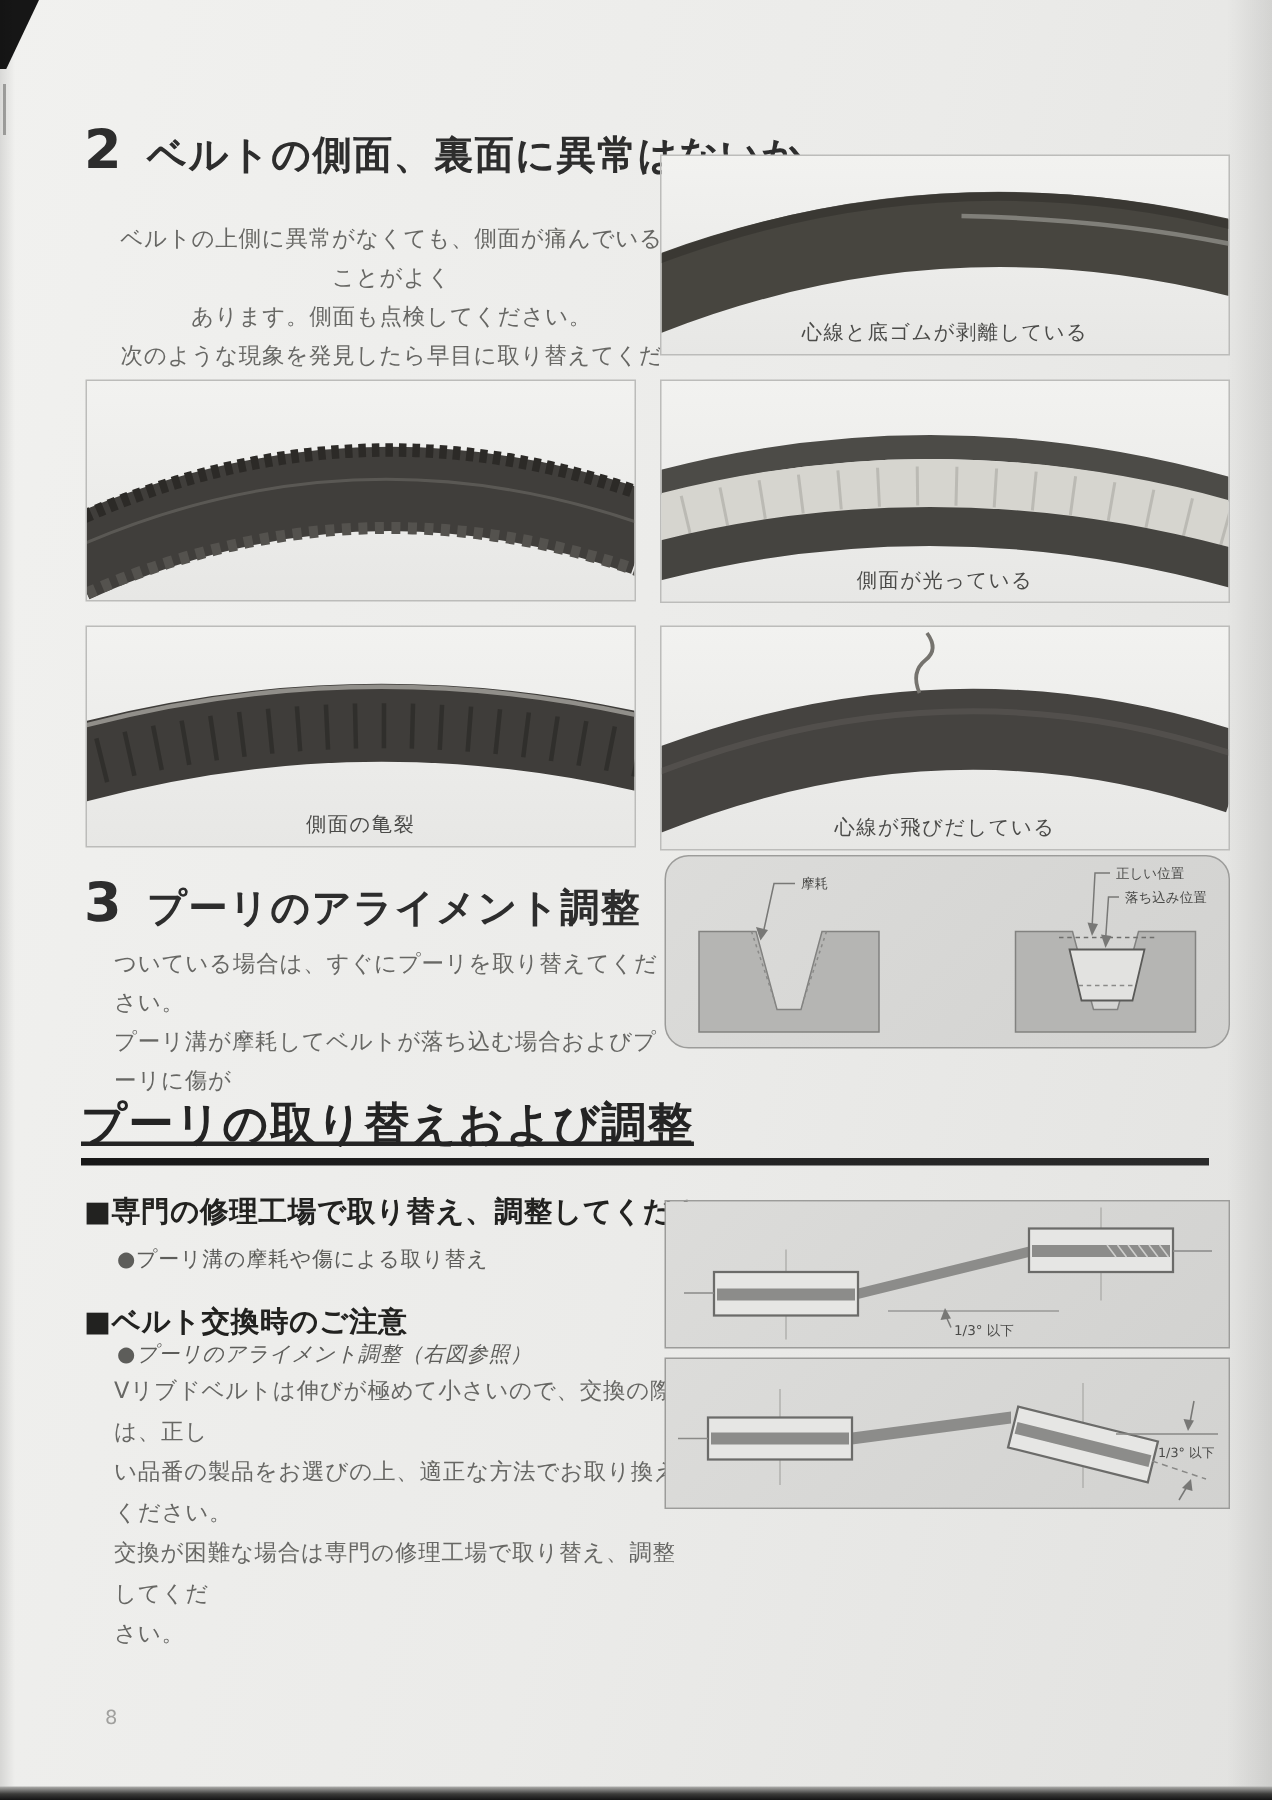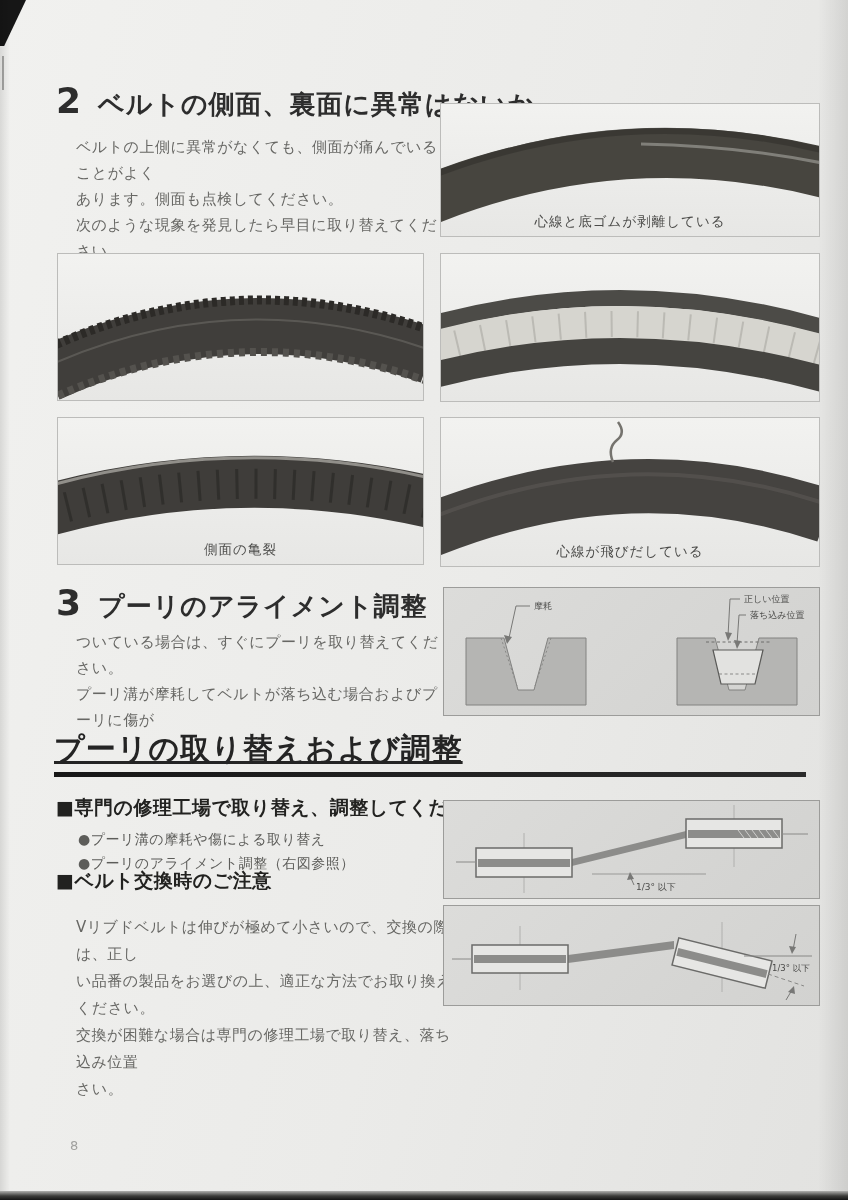--- a/index.html
+++ b/index.html
@@ -52,21 +52,21 @@
 
   <div class="corner-mark"></div>
   <div class="left-tick"></div>
   <div class="left-shade"></div>
   <div class="right-shade"></div>
 
   <div class="sec-heading" style="left:56px;top:86px;">
     <span class="sec-num">2</span>
     <span class="sec-title">ベルトの側面、裏面に異常はないか</span>
   </div>
-  <div class="body-text" style="left:76px;top:134px;width:370px;">
+  <div class="body-text" style="left:76px;top:146px;width:370px;text-align:center;">
     <div>ベルトの上側に異常がなくても、側面が痛んでいることがよく</div>
     <div>あります。側面も点検してください。</div>
     <div>次のような現象を発見したら早目に取り替えてください。</div>
   </div>
 
   <div class="photo" style="left:440px;top:103px;width:378px;height:132px;">
     <svg viewBox="0 0 378 132" preserveAspectRatio="none">
       <path d="M-10,95 Q185,18 388,70" stroke="#47453f" stroke-width="50" fill="none"></path>
       <path d="M200,40 Q300,42 386,60" stroke="#8f8d88" stroke-width="3" fill="none" opacity="0.8"></path>
       <path d="M-10,72 Q185,-4 388,48" stroke="#35332f" stroke-width="6" fill="none" opacity="0.7"></path>
@@ -83,20 +83,21 @@
     </svg>
   </div>
 
   <div class="photo" style="left:440px;top:253px;width:378px;height:147px;">
     <svg viewBox="0 0 378 147" preserveAspectRatio="none">
       <path d="M-10,70 Q185,16 385,74" stroke="#4c4b47" stroke-width="16" fill="none"></path>
       <path d="M-10,96 Q185,42 385,100" stroke="#d6d5cf" stroke-width="36" fill="none"></path>
       <path d="M-10,96 Q185,42 385,100" stroke="#b4b3ad" stroke-width="26" fill="none" stroke-dasharray="2 24" opacity="0.8"></path>
       <path d="M-10,122 Q185,70 385,126" stroke="#454440" stroke-width="26" fill="none"></path>
     </svg>
+    <div class="caption">側面が光っている</div>
   </div>
 
   <div class="photo" style="left:57px;top:417px;width:365px;height:146px;">
     <svg viewBox="0 0 365 146" preserveAspectRatio="none">
       <path d="M-10,92 Q180,40 372,84" stroke="#3f3d3a" stroke-width="52" fill="none"></path>
       <path d="M-10,68 Q180,16 372,60" stroke="#918f8a" stroke-width="3" fill="none"></path>
       <path d="M-10,94 Q180,42 372,86" stroke="#2b2a27" stroke-width="30" fill="none" stroke-dasharray="3 16" opacity="0.7"></path>
     </svg>
     <div class="caption">側面の亀裂</div>
   </div>
@@ -112,21 +113,21 @@
 
   <div class="sec-heading" style="left:56px;top:588px;">
     <span class="sec-num">3</span>
     <span class="sec-title">プーリのアライメント調整</span>
   </div>
   <div class="body-text" style="left:76px;top:629px;width:370px;">
     <div>ついている場合は、すぐにプーリを取り替えてください。</div>
     <div>プーリ溝が摩耗してベルトが落ち込む場合およびプーリに傷が</div>
   </div>
 
-  <div class="diagram" style="left:443px;top:587px;width:375px;height:127px;">
+  <div class="diagram" style="left:443px;top:570px;width:375px;height:127px;border-radius:16px;">
     <svg viewBox="0 0 375 127">
 
       <polygon points="22,50 60,50 74,102 90,102 104,50 142,50 142,117 22,117" fill="#b5b5b3" stroke="#828280" stroke-width="1"></polygon>
       <path d="M57,50 L73,98" stroke="#8a8a88" stroke-width="1" stroke-dasharray="2 2.5" fill="none"></path>
       <path d="M107,50 L91,98" stroke="#8a8a88" stroke-width="1" stroke-dasharray="2 2.5" fill="none"></path>
       <path d="M86,18 L72,18 L65,50" stroke="#787876" stroke-width="1" fill="none"></path>
       <polygon points="63,56 60,47 68,49" fill="#787876"></polygon>
       <text x="90" y="21" font-size="9">摩耗</text>
 
       <polygon points="233,50 271,50 285,102 301,102 315,50 353,50 353,117 233,117" fill="#b5b5b3" stroke="#828280" stroke-width="1"></polygon>
@@ -140,27 +141,27 @@
       <text x="300" y="14" font-size="9">正しい位置</text>
       <text x="306" y="30" font-size="9">落ち込み位置</text>
     </svg>
   </div>
 
   <div class="big-title" style="left:54px;top:729px;text-decoration:underline;">プーリの取り替えおよび調整</div>
   <div class="thick-rule" style="left:54px;top:772px;width:752px;height:5px;"></div>
 
   <div class="sub-heading" style="left:56px;top:795px;">■専門の修理工場で取り替え、調整してください。</div>
   <div class="bullet" style="left:78px;top:831px;">●プーリ溝の摩耗や傷による取り替え</div>
-  <div class="bullet" style="left:78px;top:855px;">●プーリのアライメント調整（右図参照）</div>
+  <div class="bullet" style="left:78px;top:894px;font-style:italic;">●プーリのアライメント調整（右図参照）</div>
 
   <div class="sub-heading" style="left:56px;top:868px;">■ベルト交換時のご注意</div>
   <div class="body-text" style="left:76px;top:914px;width:380px;line-height:27px;">
     <div>Vリブドベルトは伸びが極めて小さいので、交換の際は、正し</div>
     <div>い品番の製品をお選びの上、適正な方法でお取り換えください。</div>
-    <div>交換が困難な場合は専門の修理工場で取り替え、落ち込み位置</div>
+    <div>交換が困難な場合は専門の修理工場で取り替え、調整してくだ</div>
     <div>さい。</div>
   </div>
 
   <div class="diagram" style="left:443px;top:800px;width:375px;height:97px;">
     <svg viewBox="0 0 375 97">
       <line x1="80" y1="32" x2="80" y2="92" stroke="#b0b0ae" stroke-width="1"></line>
       <line x1="290" y1="4" x2="290" y2="66" stroke="#b0b0ae" stroke-width="1"></line>
       <polygon points="128,58 242,30 242,37 128,65" fill="#8c8c8a"></polygon>
       <rect x="32" y="47" width="96" height="29" fill="#e6e6e4" stroke="#6b6b69" stroke-width="1.5"></rect>
       <rect x="34" y="58" width="92" height="8" fill="#8c8c8a"></rect>

